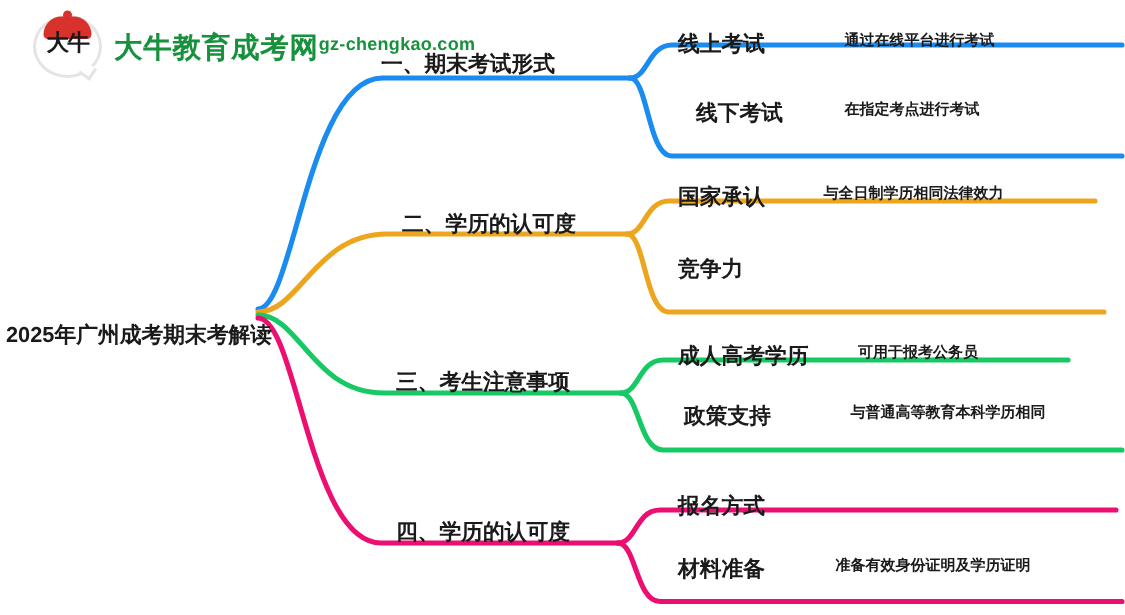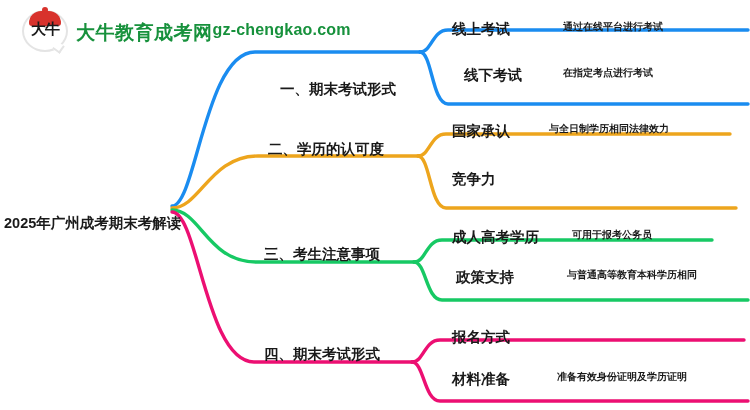--- a/index.html
+++ b/index.html
@@ -42,21 +42,21 @@
     position:absolute;left:0;top:11px;width:46px;
     text-align:center;font-size:15px;font-weight:bold;
     color:#1a1a1a;line-height:15px;letter-spacing:-1px;
   }
   .logo-text{display:flex;flex-direction:row;justify-content:center;}
   .logo-title{
     font-size:19px;font-weight:bold;color:#17913c;
     letter-spacing:0.5px;line-height:22px;white-space:nowrap;
   }
   .logo-url{
-    font-size:16px;font-weight:bold;color:#17913c;
+    font-size:12px;font-weight:bold;color:#17913c;
     letter-spacing:0.2px;line-height:15px;white-space:nowrap;
   }
 
   
   #connectors{position:absolute;left:0;top:0;width:750px;height:410px;}
 
   
   .root-label{
     position:absolute;left:4px;top:214px;
     font-size:14.5px;font-weight:bold;color:#1a1a1a;
@@ -117,24 +117,24 @@
 
     <g>
       <path d="M172,212 C198,212 206,362 254,362 L412,362" fill="none" stroke="#ec0f72" stroke-width="3.4" stroke-linecap="round"></path>
       <path d="M412,362 C424,362 424,340 440,340 L744,340" fill="none" stroke="#ec0f72" stroke-width="3.4" stroke-linecap="round"></path>
       <path d="M412,362 C424,362 424,401 440,401 L748,401" fill="none" stroke="#ec0f72" stroke-width="3.4" stroke-linecap="round"></path>
     </g>
   </svg>
 
   <div class="root-label">2025年广州成考期末考解读</div>
 
-  <div class="l2-label" style="left:280px;top:33px;margin-top:47px;">一、期末考试形式</div>
+  <div class="l2-label" style="left:254px;top:33px;">一、期末考试形式</div>
   <div class="l2-label" style="left:268px;top:140px;">二、学历的认可度</div>
   <div class="l2-label" style="left:264px;top:245px;">三、考生注意事项</div>
-  <div class="l2-label" style="left:264px;top:345px;">四、期末考试形式</div>
+  <div class="l2-label" style="left:264px;top:345px;">四、学历的认可度</div>
 
   <div class="l3-key" style="left:452px;top:20px;">线上考试</div>
   <div class="l3-val" style="left:563px;top:20px;">通过在线平台进行考试</div>
 
   <div class="l3-key" style="left:452px;top:66px;margin-left:12px;">线下考试</div>
   <div class="l3-val" style="left:563px;top:66px;">在指定考点进行考试</div>
 
   <div class="l3-key" style="left:452px;top:122px;">国家承认</div>
   <div class="l3-val" style="left:549px;top:122px;">与全日制学历相同法律效力</div>
 

